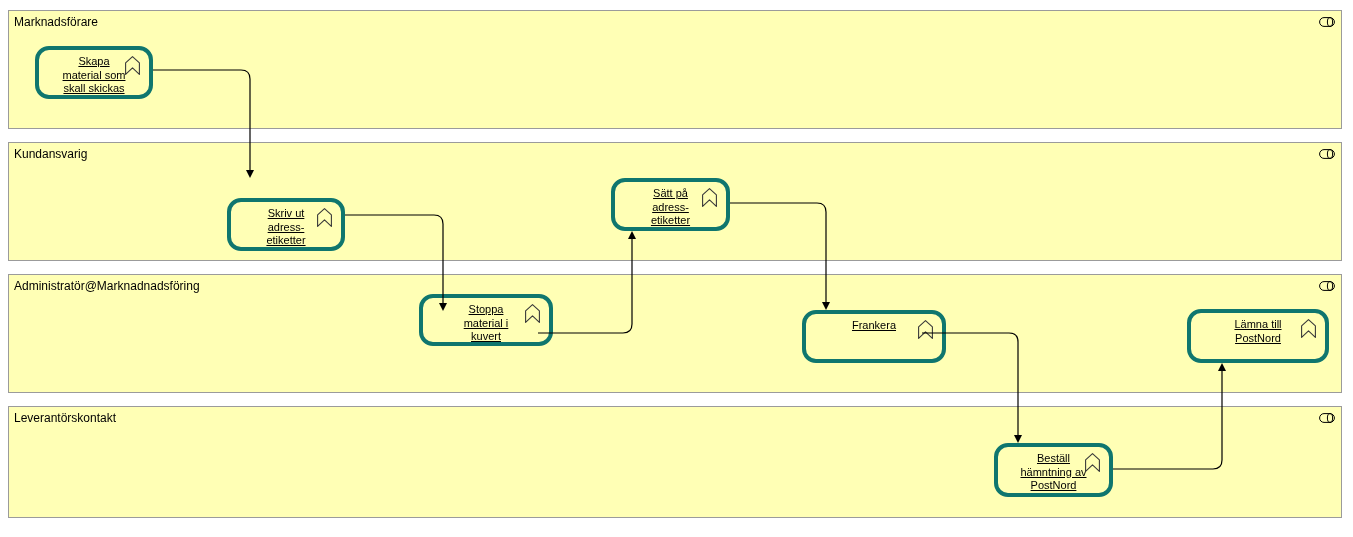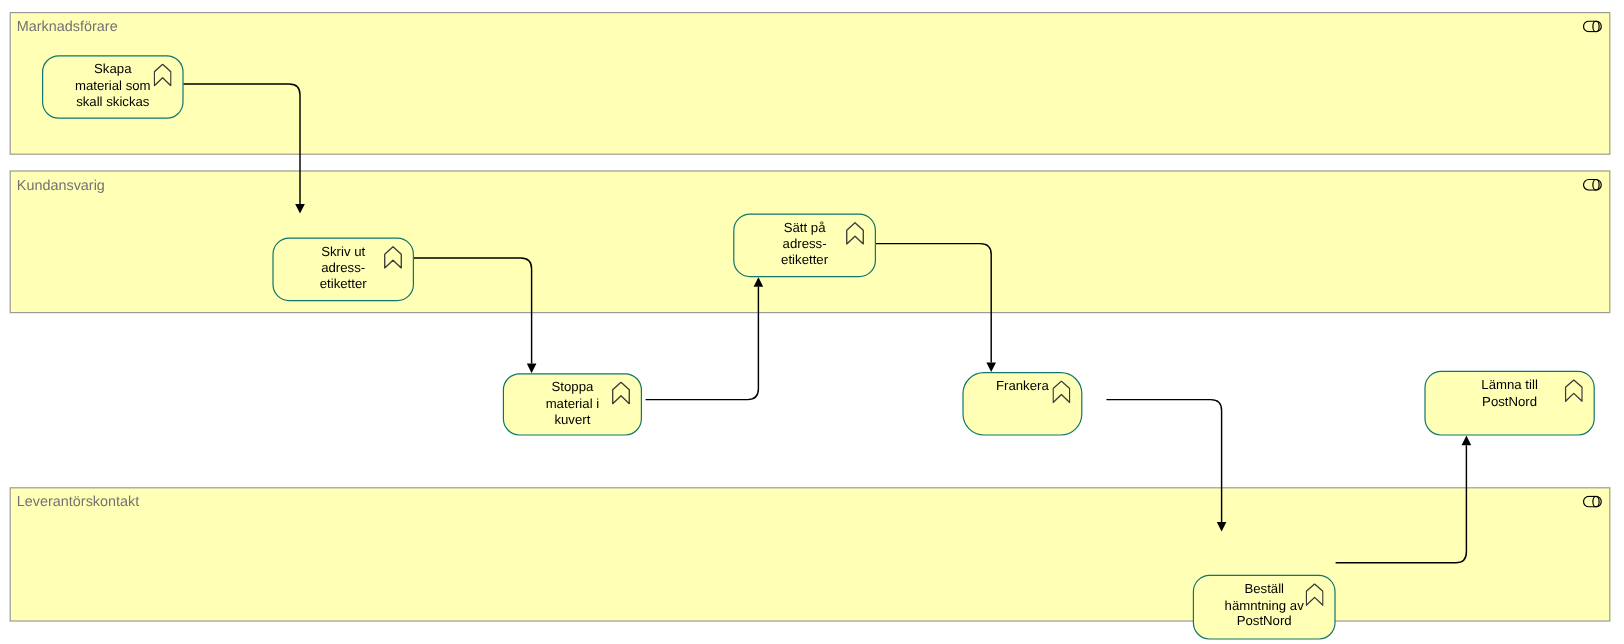--- a/index.html
+++ b/index.html
@@ -19,35 +19,36 @@
     position: absolute;
     background: #ffffb5;
     border: 1px solid #9b9b9b;
     box-sizing: border-box;
   }
   .lane-label {
     position: absolute;
     left: 5px;
     top: 4px;
     font-size: 12px;
-    color: #737373;
+    color: #000000;
     white-space: nowrap;
   }
   .role-icon {
     position: absolute;
     right: 6px;
     top: 6px;
   }
   .node {
     position: absolute;
     background: #ffffb5;
-    border: 1px solid #0f766e;
+    border: 4px solid #0f766e;
     border-radius: 14px;
     box-sizing: border-box;
     text-align: center;
+    text-decoration: underline;
   }
   .node-label {
     display: block;
     padding-top: 5px;
     font-size: 11px;
     line-height: 13.5px;
     color: #000000;
     white-space: pre-line;
   }
   .chev-icon {
@@ -74,20 +75,27 @@
         <ellipse cx="11" cy="5" rx="2.6" ry="4.4" fill="none" stroke="#000" stroke-width="1"></ellipse>
       </svg>
     </div>
     <div class="lane" style="left: 8px; top: 142px; width: 1334px; height: 119px;">
       <span class="lane-label">Kundansvarig</span>
       <svg class="role-icon" width="16" height="10" viewBox="0 0 16 10">
         <rect x="0.6" y="0.6" width="14.8" height="8.8" rx="4.4" fill="none" stroke="#000" stroke-width="1"></rect>
         <ellipse cx="11" cy="5" rx="2.6" ry="4.4" fill="none" stroke="#000" stroke-width="1"></ellipse>
       </svg>
     </div>
+    <div class="lane" style="left: 8px; top: 274px; width: 1334px; height: 119px;">
+      <span class="lane-label">Administratör@Marknadnadsföring</span>
+      <svg class="role-icon" width="16" height="10" viewBox="0 0 16 10">
+        <rect x="0.6" y="0.6" width="14.8" height="8.8" rx="4.4" fill="none" stroke="#000" stroke-width="1"></rect>
+        <ellipse cx="11" cy="5" rx="2.6" ry="4.4" fill="none" stroke="#000" stroke-width="1"></ellipse>
+      </svg>
+    </div>
     <div class="lane" style="left: 8px; top: 406px; width: 1334px; height: 112px;">
       <span class="lane-label">Leverantörskontakt</span>
       <svg class="role-icon" width="16" height="10" viewBox="0 0 16 10">
         <rect x="0.6" y="0.6" width="14.8" height="8.8" rx="4.4" fill="none" stroke="#000" stroke-width="1"></rect>
         <ellipse cx="11" cy="5" rx="2.6" ry="4.4" fill="none" stroke="#000" stroke-width="1"></ellipse>
       </svg>
     </div>
     <div class="node" style="left: 35px; top: 46px; width: 118px; height: 53px;">
       <span class="node-label">Skapa
 material som
@@ -105,42 +113,42 @@
       </svg>
     </div>
     <div class="node" style="left: 611px; top: 178px; width: 119px; height: 53px;">
       <span class="node-label">Sätt på
 adress-
 etiketter</span>
       <svg class="chev-icon" width="15" height="19" viewBox="0 0 15 19">
         <path d="M0.6,18.4 L0.6,6.8 L7.5,0.6 L14.4,6.8 L14.4,18.4 L7.5,11.8 Z" fill="none" stroke="#3a3a3a" stroke-width="1.1" stroke-linejoin="round"></path>
       </svg>
     </div>
-    <div class="node" style="left: 419px; top: 311px; width: 116px; height: 52px;">
+    <div class="node" style="left: 419px; top: 294px; width: 134px; height: 52px;">
       <span class="node-label">Stoppa
 material i
 kuvert</span>
       <svg class="chev-icon" width="15" height="19" viewBox="0 0 15 19">
         <path d="M0.6,18.4 L0.6,6.8 L7.5,0.6 L14.4,6.8 L14.4,18.4 L7.5,11.8 Z" fill="none" stroke="#3a3a3a" stroke-width="1.1" stroke-linejoin="round"></path>
       </svg>
     </div>
-    <div class="node" style="left: 802px; top: 310px; width: 100px; height: 53px; border-radius: 18px;">
+    <div class="node" style="left: 802px; top: 310px; width: 144px; height: 53px;">
       <span class="node-label">Frankera</span>
       <svg class="chev-icon" width="15" height="19" viewBox="0 0 15 19">
         <path d="M0.6,18.4 L0.6,6.8 L7.5,0.6 L14.4,6.8 L14.4,18.4 L7.5,11.8 Z" fill="none" stroke="#3a3a3a" stroke-width="1.1" stroke-linejoin="round"></path>
       </svg>
     </div>
     <div class="node" style="left: 1187px; top: 309px; width: 142px; height: 54px;">
       <span class="node-label">Lämna till
 PostNord</span>
       <svg class="chev-icon" width="15" height="19" viewBox="0 0 15 19">
         <path d="M0.6,18.4 L0.6,6.8 L7.5,0.6 L14.4,6.8 L14.4,18.4 L7.5,11.8 Z" fill="none" stroke="#3a3a3a" stroke-width="1.1" stroke-linejoin="round"></path>
       </svg>
     </div>
-    <div class="node" style="left: 994px; top: 443px; width: 119px; height: 54px; margin-top: 36px;">
+    <div class="node" style="left: 994px; top: 443px; width: 119px; height: 54px;">
       <span class="node-label">Beställ
 hämntning av
 PostNord</span>
       <svg class="chev-icon" width="15" height="19" viewBox="0 0 15 19">
         <path d="M0.6,18.4 L0.6,6.8 L7.5,0.6 L14.4,6.8 L14.4,18.4 L7.5,11.8 Z" fill="none" stroke="#3a3a3a" stroke-width="1.1" stroke-linejoin="round"></path>
       </svg>
     </div>
     <svg class="edges" width="1353" height="537">
       <g>
         <path d="M 153 70 L 241 70 Q 250 70 250 79 L 250 170" fill="none" stroke="#000000" stroke-width="1.2"></path>

